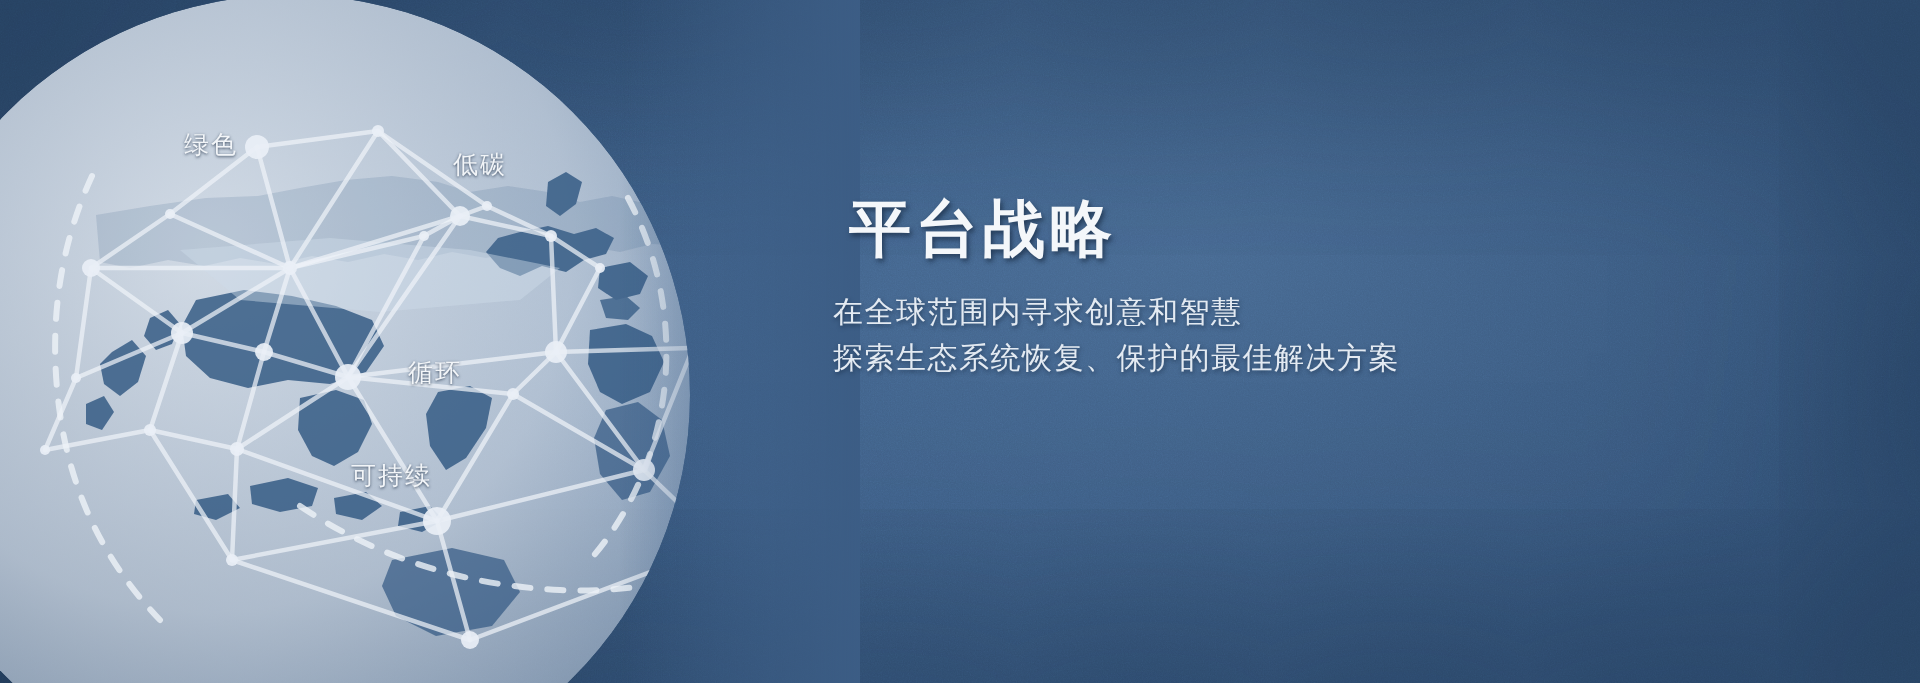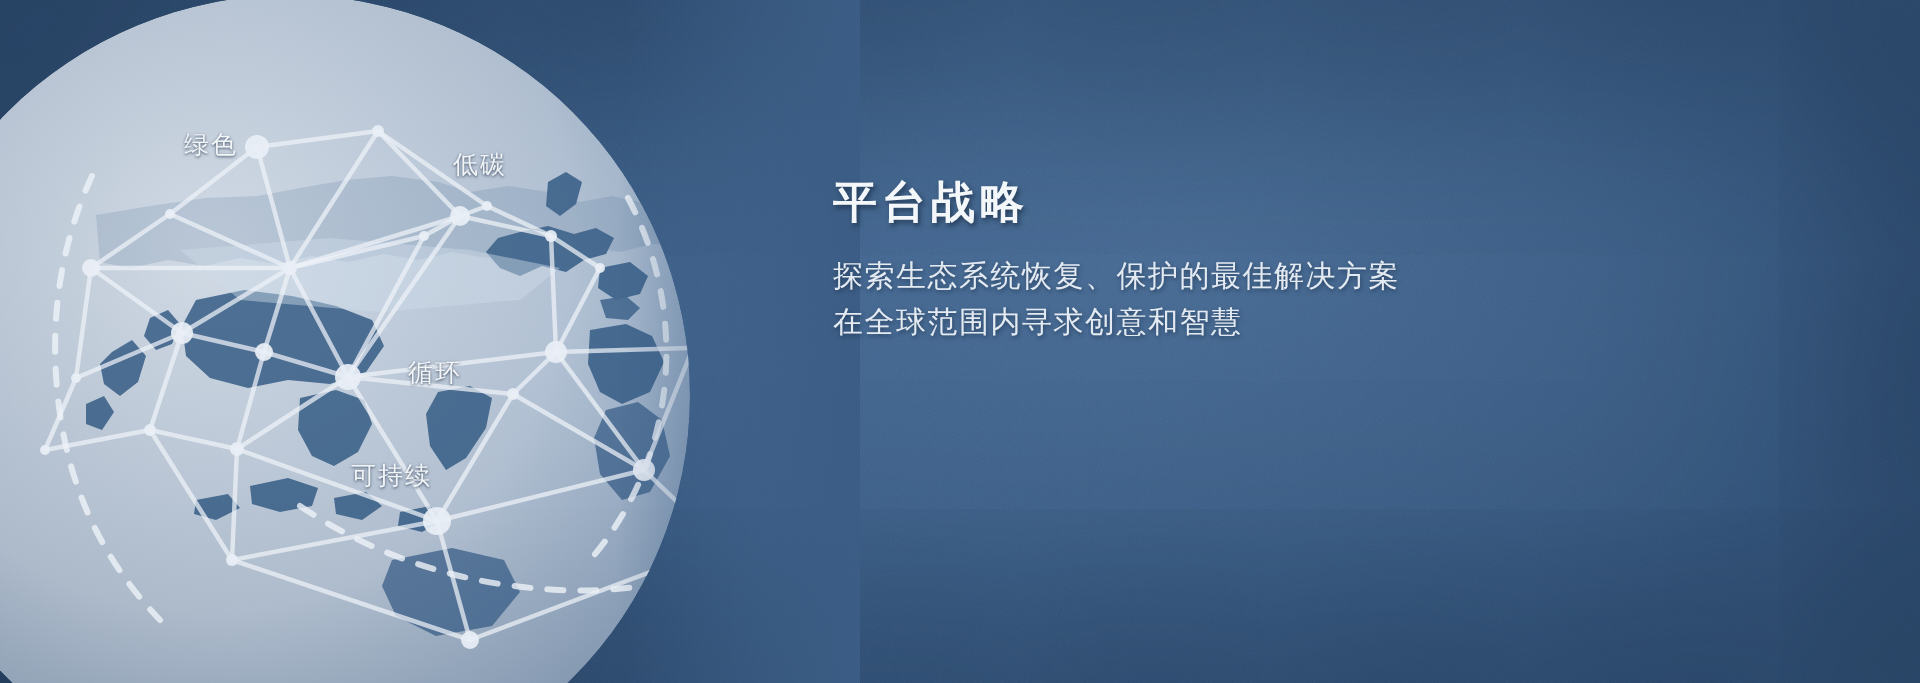--- a/index.html
+++ b/index.html
@@ -65,28 +65,27 @@
   }
 
   
   #copy {
     position: absolute;
     left: 833px;
     top: 178px;
     width: 800px;
   }
   #headline {
-    margin: 0;
-    font-size: 44px;
+    margin: 16px;
+    font-size: 62px;
     font-weight: bold;
     color: #f4f7fa;
     letter-spacing: 5px;
     line-height: 1.12;
     text-shadow: 2px 3px 5px rgba(16,32,54,.62);
-    font-family: Liberation Serif, serif;
   }
   .subline {
     font-size: 30px;
     color: #e3eaf2;
     letter-spacing: 1.5px;
     line-height: 1.52;
     white-space: nowrap;
     text-shadow: 1px 2px 4px rgba(16,32,54,.55);
   }
   #subcopy { margin-top: 26px; }
@@ -280,18 +279,18 @@
   </svg>
 
   <div class="globe-label" style="left:172px; top:128px;margin-left:12px;">绿色</div>
   <div class="globe-label" style="left:453px; top:148px;">低碳</div>
   <div class="globe-label" style="left:408px; top:334px;margin-top:22px;">循环</div>
   <div class="globe-label" style="left:351px; top:459px;">可持续</div>
 
   <div id="copy">
     <h1 id="headline">平台战略</h1>
     <div id="subcopy">
+      <div class="subline">在全球范围内寻求创意和智慧</div>
       <div class="subline">探索生态系统恢复、保护的最佳解决方案</div>
-      <div class="subline">在全球范围内寻求创意和智慧</div>
     </div>
   </div>
 
 </div>
 
 </body></html>

